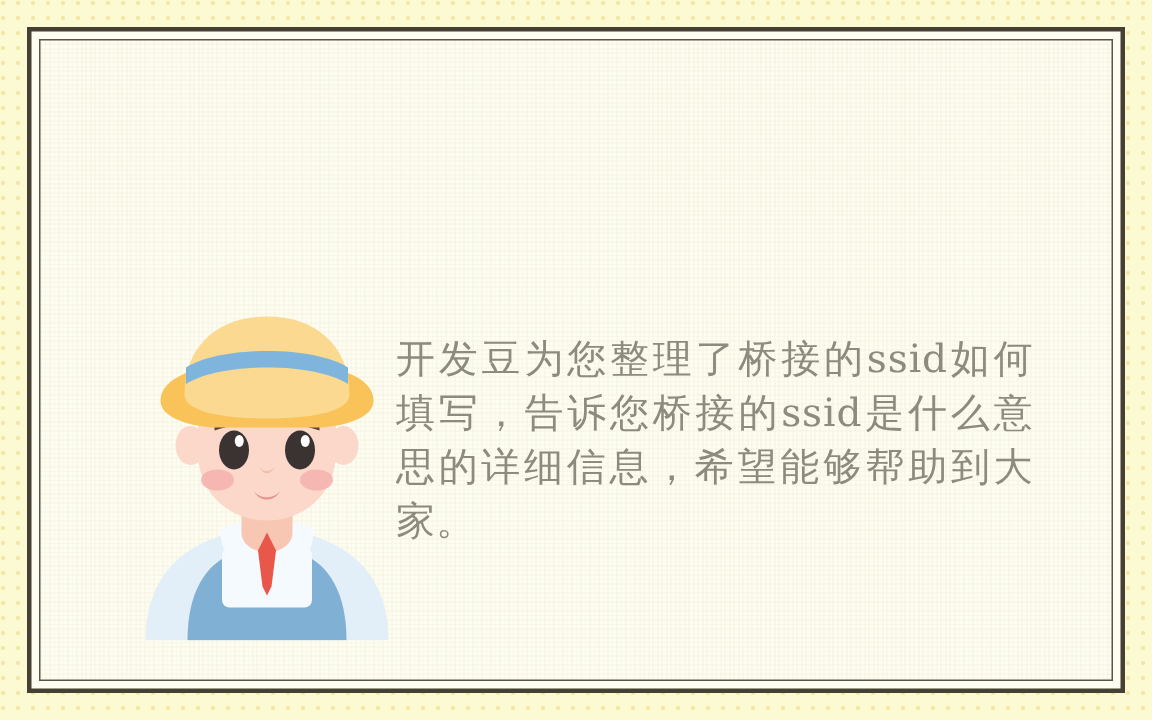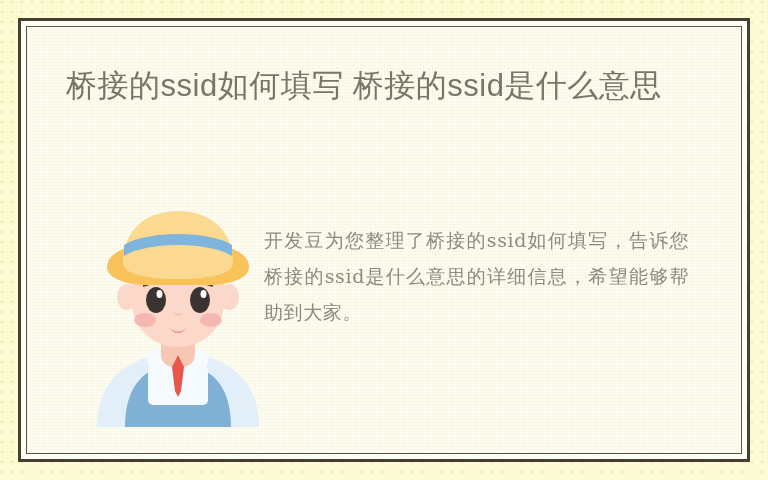--- a/index.html
+++ b/index.html
@@ -85,37 +85,36 @@
   }
   #illustration svg { display: block; }
 
   
   #body-text {
     position: absolute;
     left: 237px;
     top: 35px;
     width: 425px;
     font-family: "DejaVu Serif", "Liberation Serif", serif;
-    font-size: 19px;
+    font-size: 26px;
     line-height: 36px;
     color: #8d8a7e;
     letter-spacing: 0.6px;
     text-align: justify;
     text-justify: inter-ideograph;
   }
 </style>
 </head>
 <body>
 
 <div id="page">
 
   <div id="card-frame">
     <div id="card-inner">
 
-      <div id="title">桥接的ssid如何填写 桥接的ssid是什么意思</div>
 
       <div id="content-row">
 
         <div id="illustration">
           <svg width="186" height="222" viewBox="0 0 186 222" xmlns="http://www.w3.org/2000/svg">
 
             <g>
               <path d="M12 222 C12 178 38 158 70 150 L116 150 C148 158 174 178 174 222 Z" fill="#e3eff8"></path>
 
               <path d="M40 222 C40 190 52 172 68 165 L118 165 C134 172 146 190 146 222 Z" fill="#80b0d4"></path>

